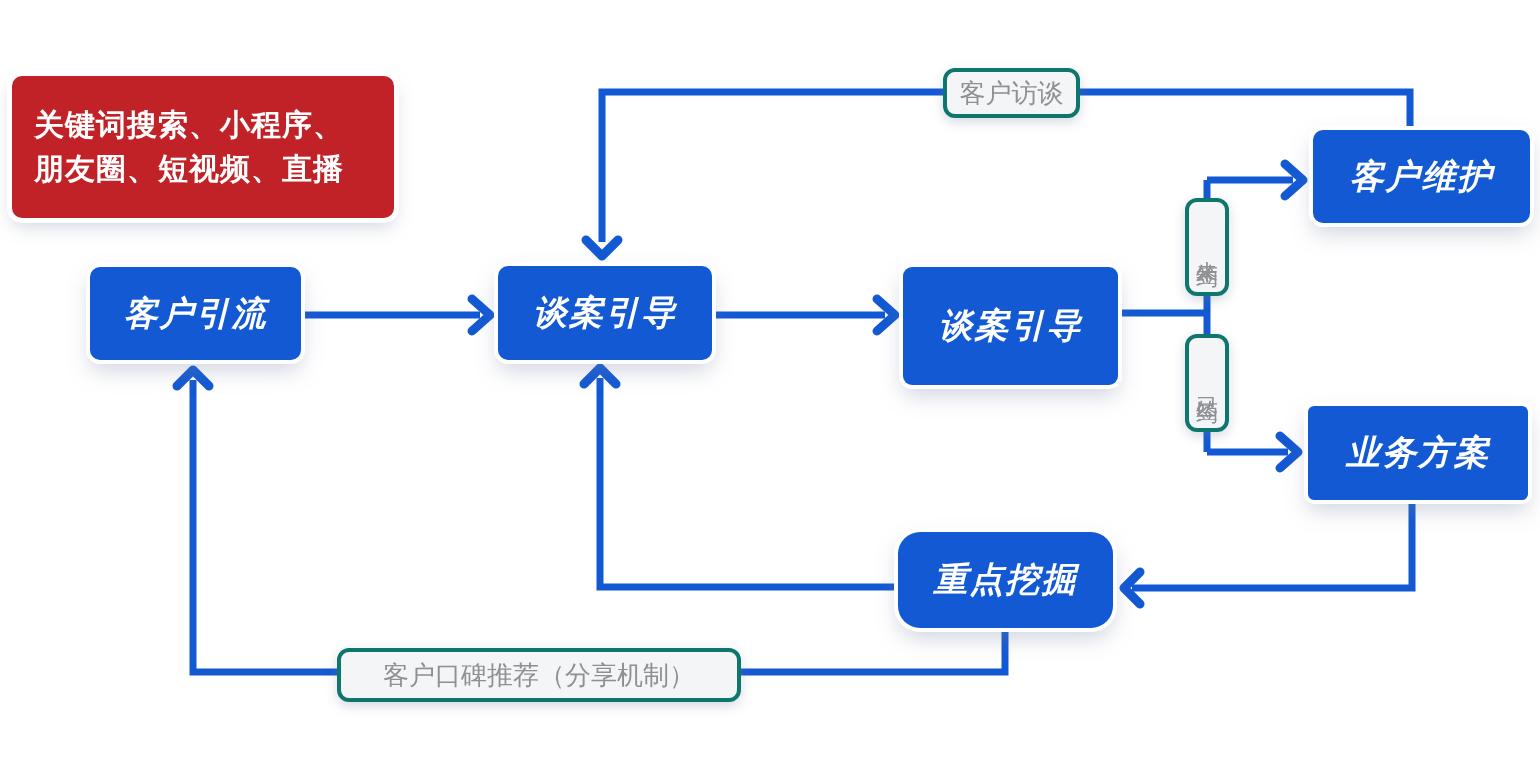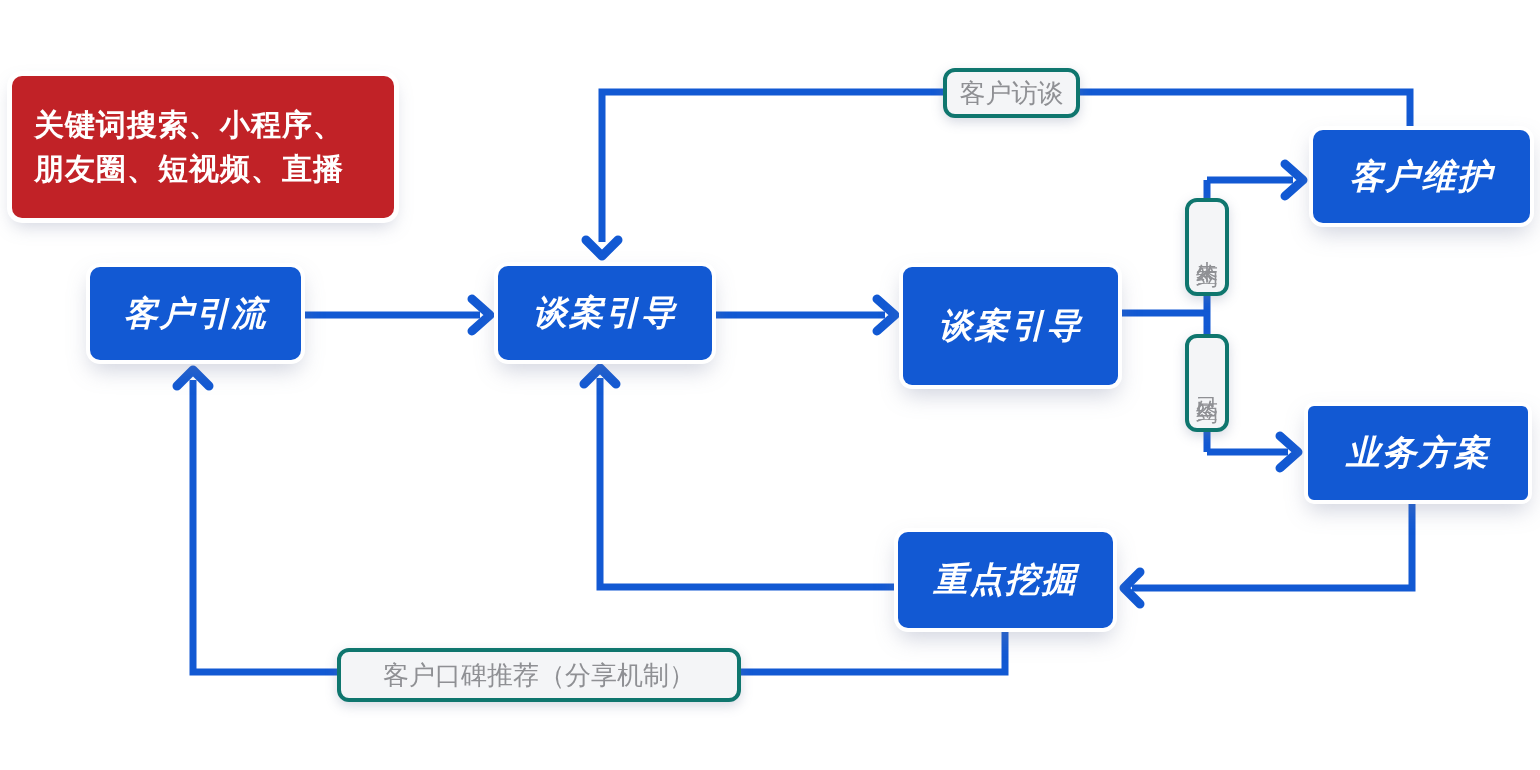--- a/index.html
+++ b/index.html
@@ -66,21 +66,21 @@
     text-orientation:upright;
     font-size:22px;
     letter-spacing:3px;
   }
   
   .n-yinliu   {left:90px;  top:267px; width:211px; height:93px;}
   .n-zhuanhua {left:498px; top:266px; width:214px; height:94px;}
   .n-yindao   {left:903px; top:267px; width:215px; height:118px;border-radius:9px;}
   .n-weihu    {left:1313px;top:130px; width:217px; height:93px;}
   .n-fangan   {left:1308px;top:406px; width:220px; height:94px;border-radius:6px;}
-  .n-wajue    {left:898px; top:532px; width:215px; height:96px;}
+  .n-wajue    {left:898px; top:532px; width:215px; height:96px;border-radius:22px;}
   
   .l-fangtan  {left:943px; top:68px;  width:137px; height:50px;}
   .l-weiqian  {left:1185px;top:198px; width:44px;  height:98px;}
   .l-yiqian   {left:1185px;top:334px; width:44px;  height:98px;}
   .l-koubei   {left:337px; top:648px; width:404px; height:54px;}
 </style>
 </head>
 <body>
 
 <div class="canvas">

